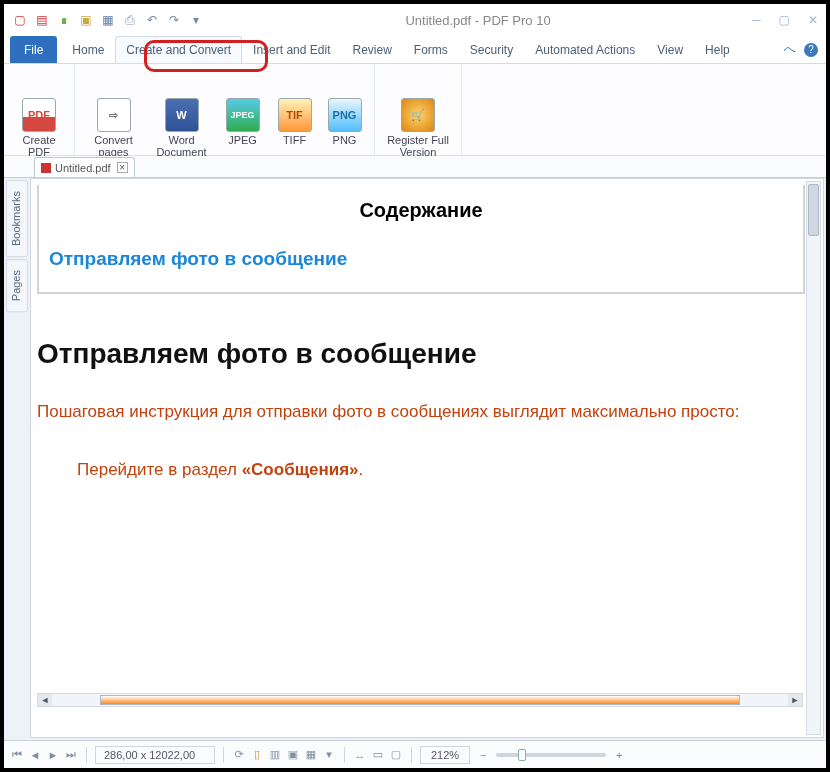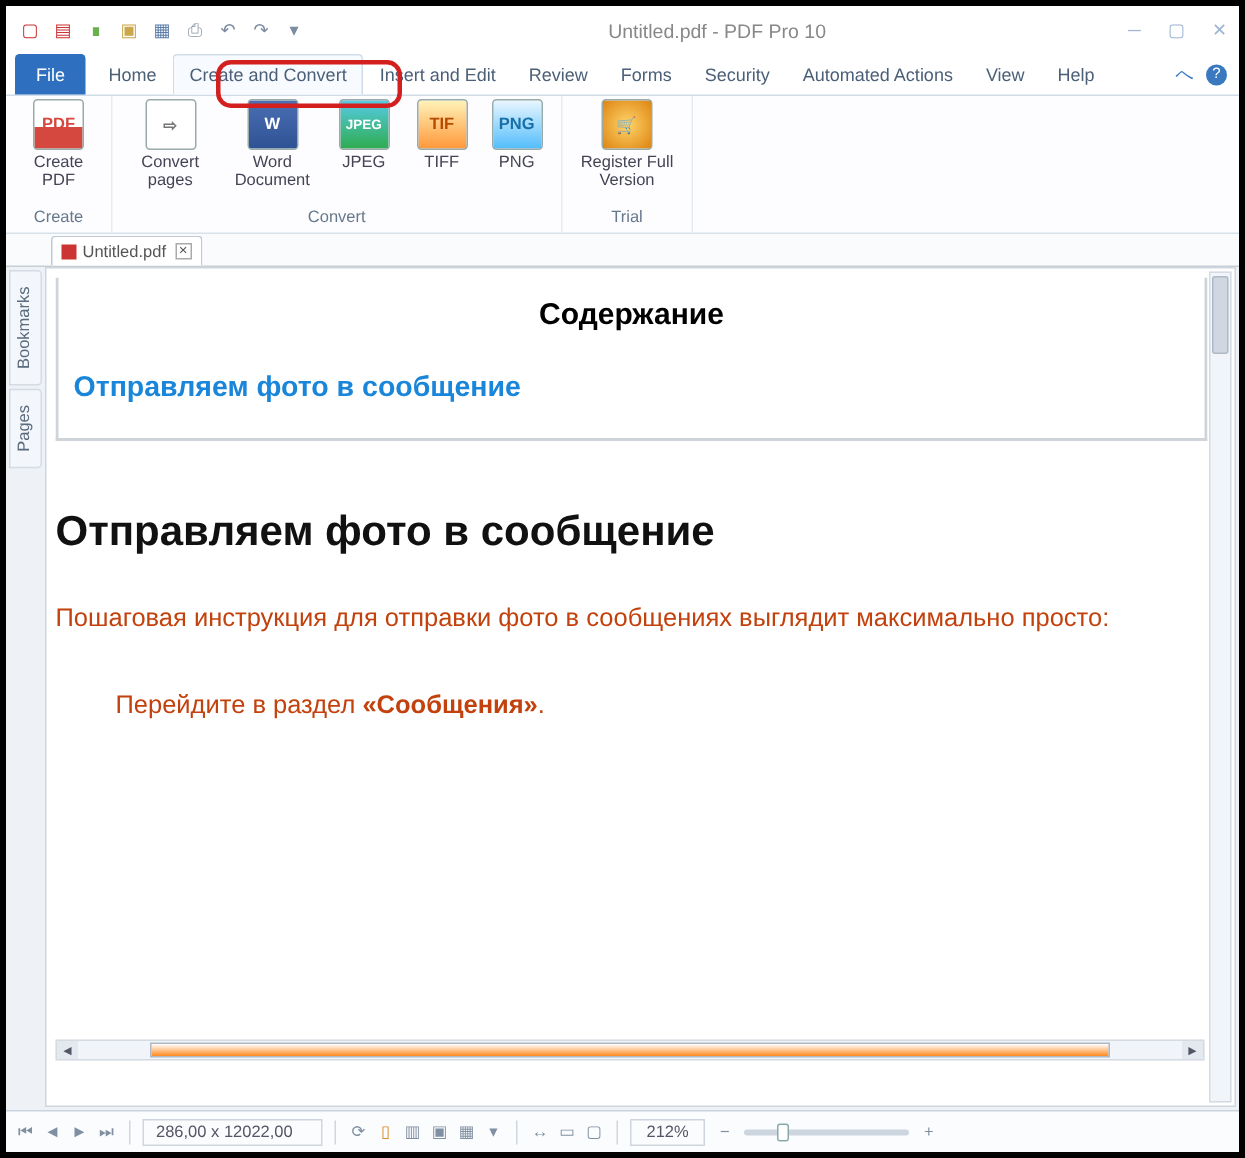--- a/index.html
+++ b/index.html
@@ -41,21 +41,21 @@
   position: absolute; border: 3px solid #d41f1f; border-radius: 10px; pointer-events: none;
 }
 
 
 .ribbonbody {
   height: 92px; display: flex; align-items: stretch; background: #fdfdff; border-bottom: 1px solid #d7e1ea;
 }
 .rgroup { display: flex; flex-direction: column; border-right: 1px solid #e5ecf3; padding: 2px 6px 0 6px; }
 .rgroup .items { display: flex; gap: 10px; align-items: flex-start; justify-content: center; flex: 1; }
 .rgroup .gname { text-align: center; font-size: 11px; color: #66788c; padding: 2px 0 4px; }
-.ritem { display: flex; flex-direction: column; align-items: center; width: 58px; cursor: pointer; }
+.ritem { display: flex; flex-direction: column; align-items: center; width: 58px; cursor: pointer; margin-top: 32px; }
 .ritem .bigicon { width: 34px; height: 34px; display: flex; align-items: center; justify-content: center; font-size: 11px; font-weight: bold; border: 1px solid #9aa; border-radius: 3px; }
 .ritem .lbl { font-size: 11px; color: #445; text-align: center; line-height: 1.1; margin-top: 2px; }
 .ico-pdf { background: linear-gradient(#fff 55%, #d4483f 55%); color: #d4483f; }
 .ico-exp { background: #fff; color: #777; }
 .ico-word{ background: linear-gradient(#4a6fb3,#2f5294); color: #fff; }
 .ico-jpeg{ background: linear-gradient(#56cbe6,#2fac50); color: #fff; }
 .ico-tif { background: linear-gradient(#fff2b8,#ff983a); color: #b64a00; }
 .ico-png { background: linear-gradient(#e9f6ff,#53bdfb); color: #186fa8; }
 .ico-reg { background: radial-gradient(#ffd46b,#dd8410); color: #7a4300; }
 

